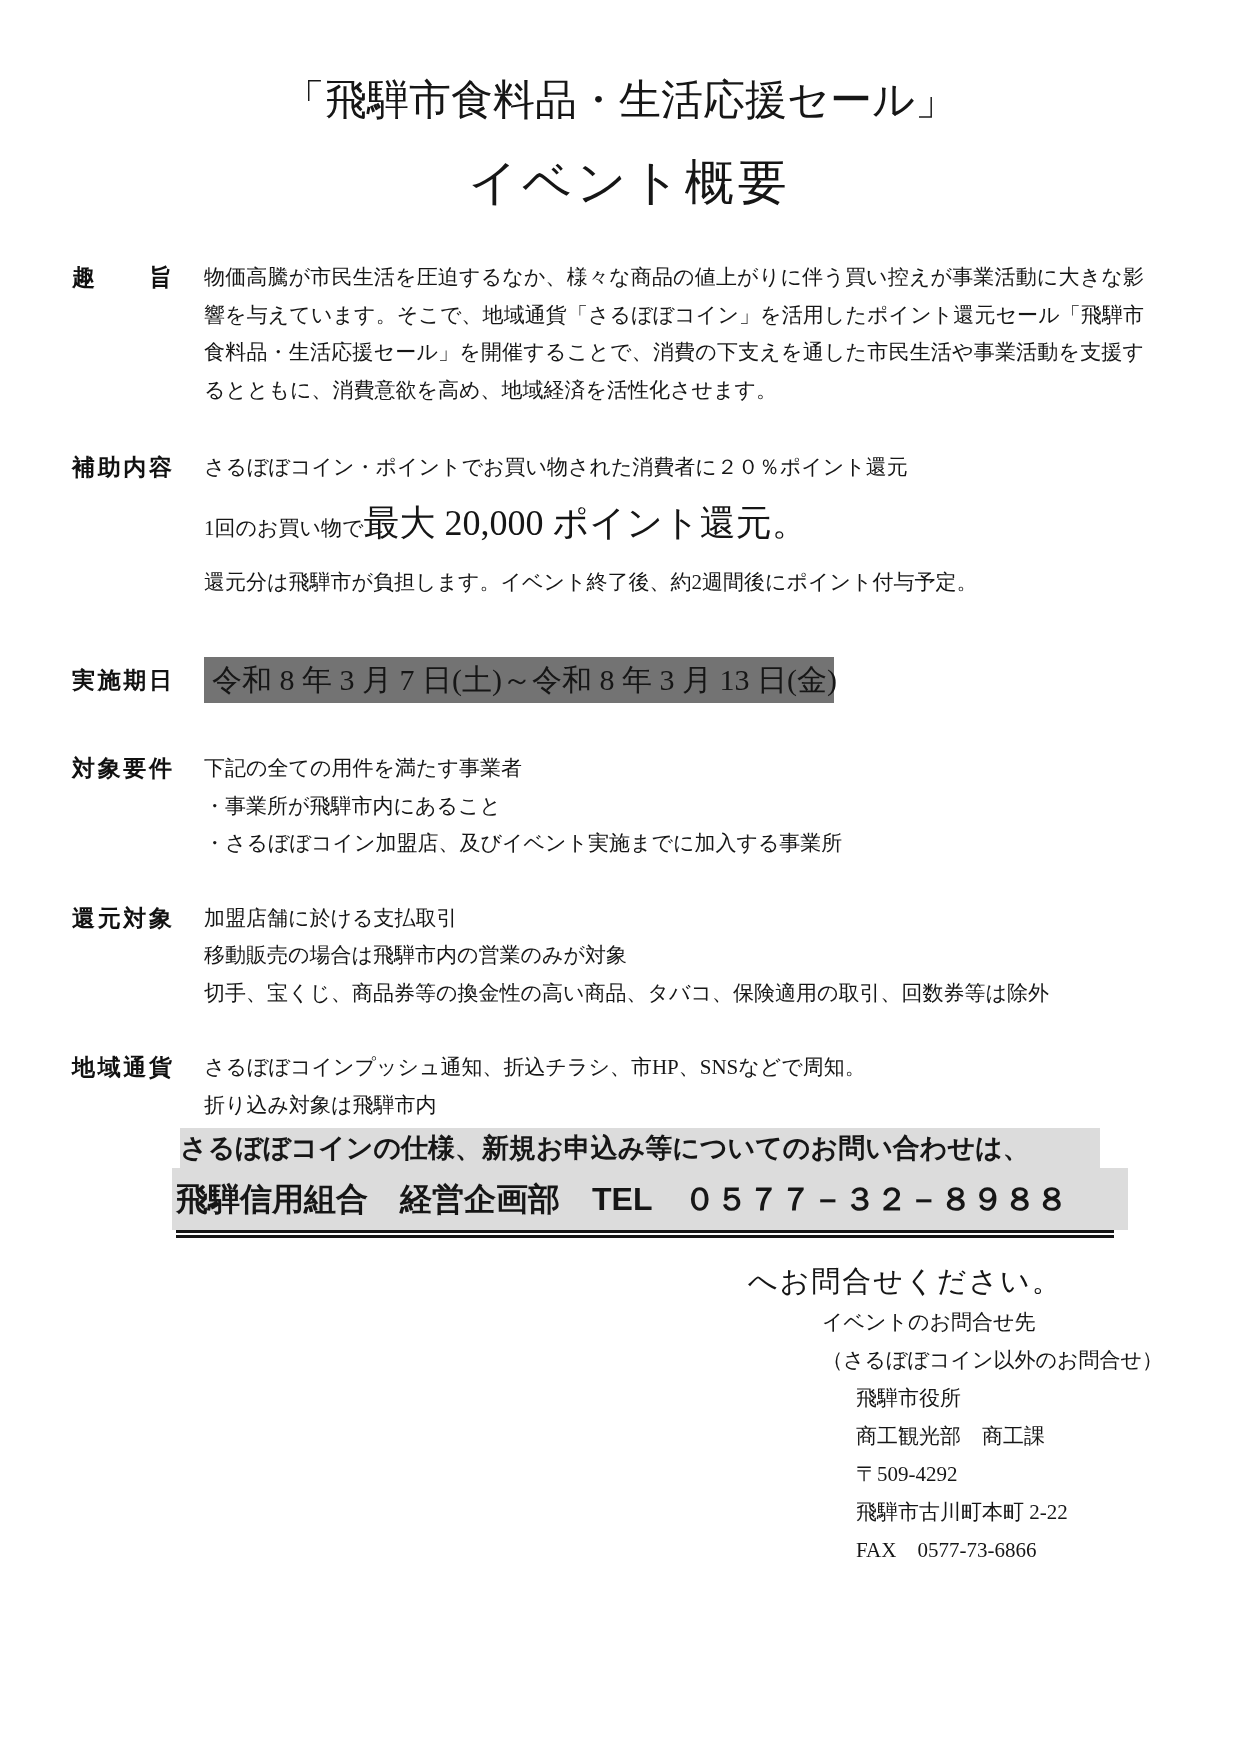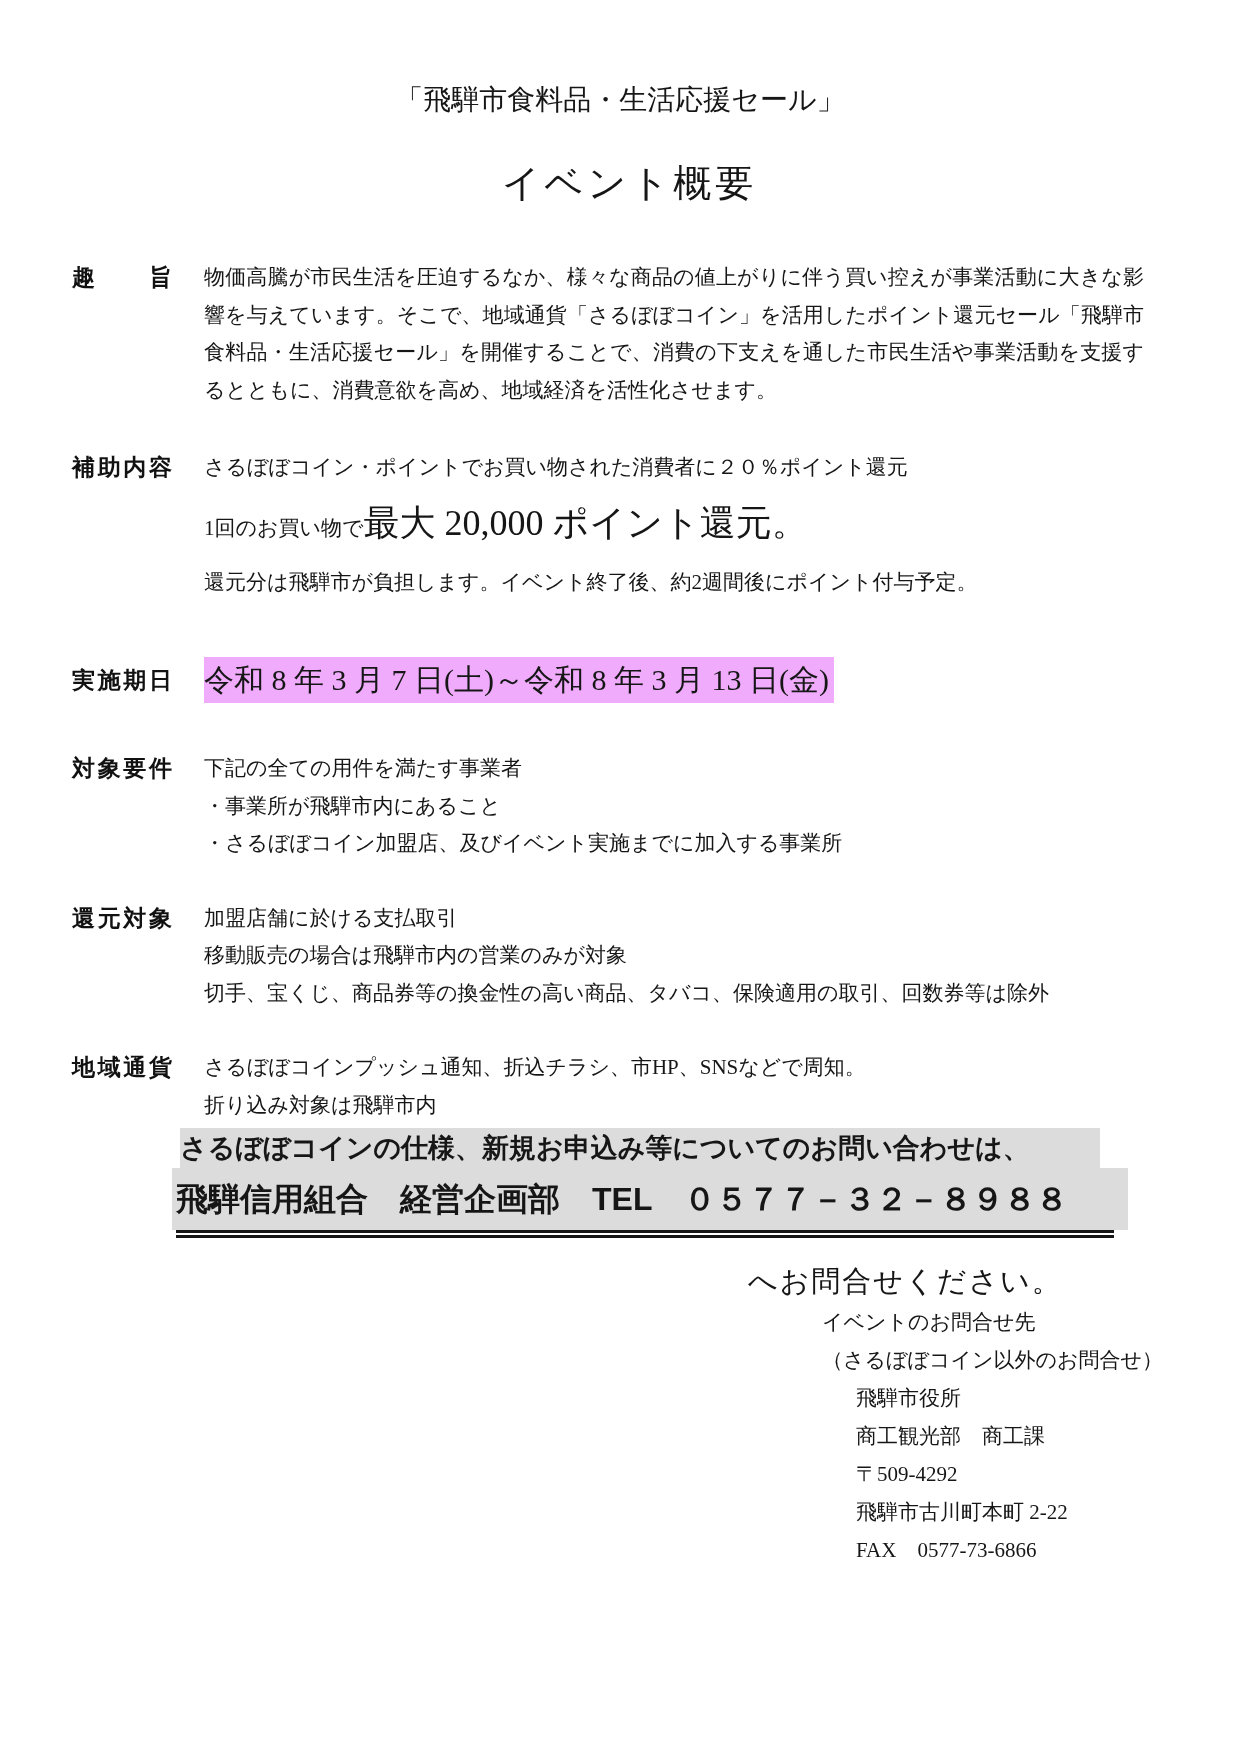--- a/index.html
+++ b/index.html
@@ -10,28 +10,28 @@
     margin: 0 auto;
     background: #ffffff;
     color: #161616;
     font-family: "Liberation Serif", "DejaVu Serif", serif;
     overflow: hidden;
   }
   
   .title1 {
     margin: 76px 0 0 0;
     text-align: center;
-    font-size: 28px;
+    font-size: 42px;
     line-height: 48px;
     font-weight: normal;
   }
   .title2 {
     margin: 35px 0 0 0;
     text-align: center;
-    font-size: 38px;
+    font-size: 49px;
     line-height: 48px;
     letter-spacing: 4px;
     font-weight: normal;
     padding-left: 19px;
   }
   
   .row { display: flex; align-items: flex-start; padding-left: 72px; }
   .row .label {
     flex: 0 0 100px;
     width: 100px;
@@ -55,24 +55,24 @@
   .big-line { margin-top: 10px; line-height: 52px; white-space: nowrap; }
   .big-prefix { font-size: 21px; }
   .big-text { font-size: 36px; }
   .note-line { margin-top: 10px; }
   
   .sec-period { margin-top: 56px; }
   .sec-period .label { line-height: 46px; }
   .period-band {
     width: 630px;
     height: 46px;
-    background: #f0abfc;
+    background: #737373;
     font-size: 30px;
     line-height: 46px;
-    padding-left: 0;
+    padding-left: 8px;
     box-sizing: border-box;
     white-space: nowrap;
   }
   .mt40 { margin-top: 40px; }
   .mt47 { margin-top: 47px; }
   .mt37 { margin-top: 37px; }
   .mt52 { margin-top: 52px; }
   
   .hl1 {
     margin: 4px 0 0 180px;

